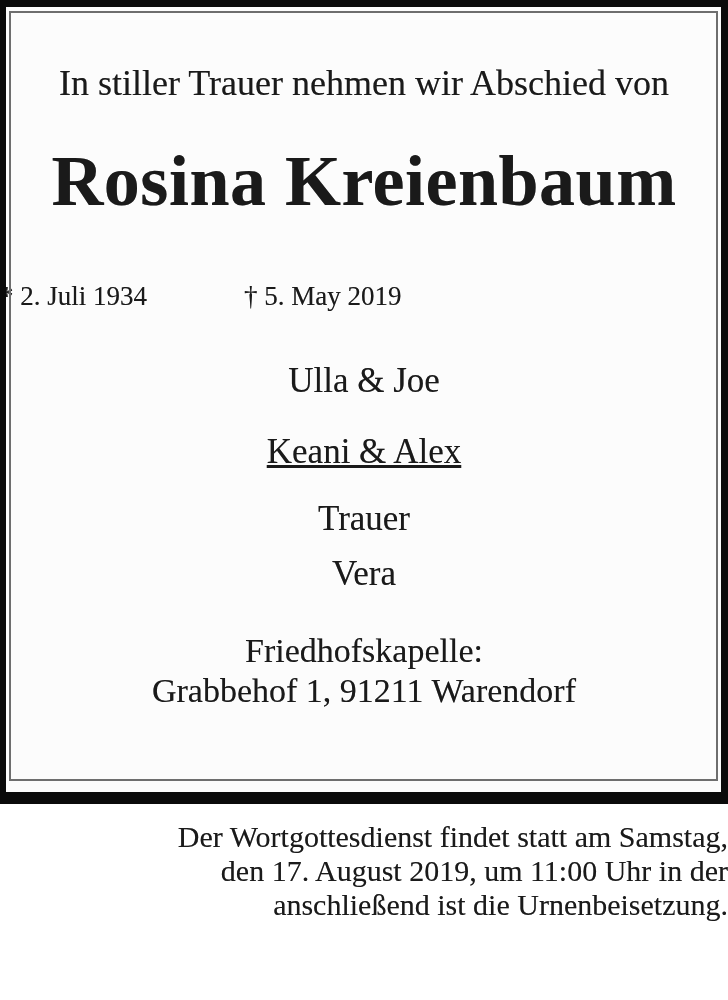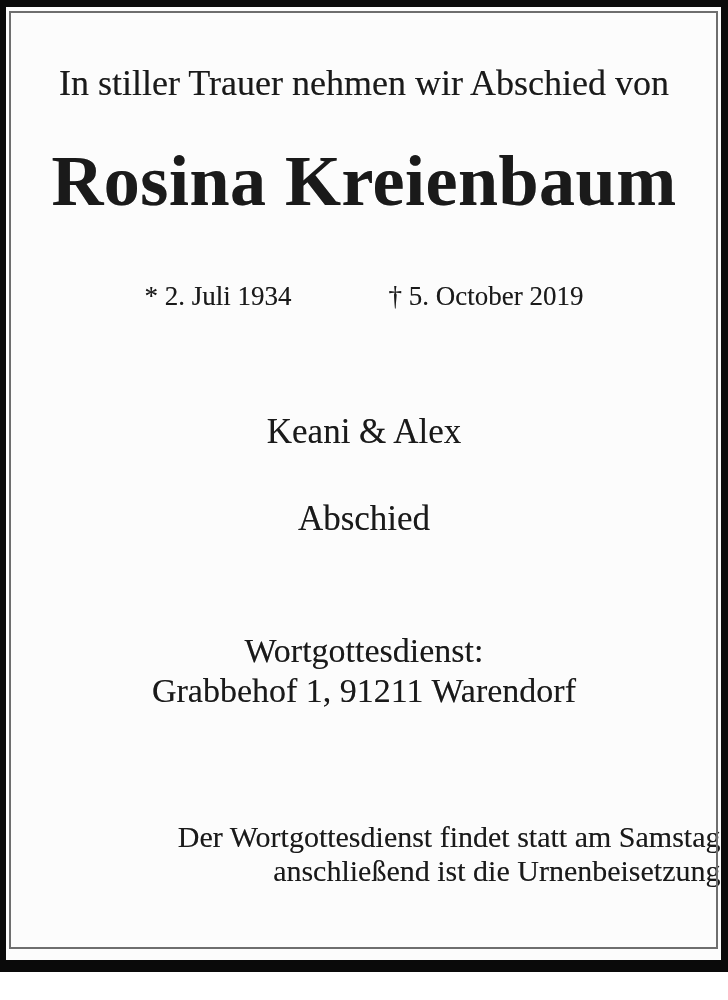--- a/index.html
+++ b/index.html
@@ -11,21 +11,21 @@
   * { margin: 0; padding: 0; box-sizing: border-box; }
   html, body { background: #ffffff; }
   body {
     width: 728px; height: 1000px;
     font-family: "Liberation Serif", "DejaVu Serif", serif;
     color: var(--text-black);
     overflow: hidden;
   }
   .sheet {
     position: relative;
-    width: 728px; height: 972px;
+    width: 728px; height: 804px;
     background: var(--paper-white);
   }
   .frame-outer {
     position: absolute; inset: 0;
     border-style: solid;
     border-color: var(--frame-black);
     border-width: 7px 7px 12px 6px;
     pointer-events: none;
   }
   .frame-inner {
@@ -40,27 +40,27 @@
     line-height: 1;
     color: var(--text-black);
     text-shadow: 0 0 0.6px rgba(20,20,20,0.45);
     white-space: nowrap;
   }
   .intro   { top: 65px;  font-size: 36px; }
   .name    { top: 145px; font-size: 72px; font-weight: bold; letter-spacing: 0.5px; }
   .maiden  { top: 224px; font-size: 38px; }
   .dates   {
     position: absolute; top: 283px; left: 0; right: 0;
-    display: flex; justify-content: center; gap: 97px;
+    display: flex; justify-content: flex-start; gap: 97px;
     font-size: 27px; line-height: 1;
     text-shadow: 0 0 0.6px rgba(20,20,20,0.45);
   }
   .mourner { font-size: 35px; }
   .m0 { top: 363px; }
-  .m1 { top: 414px; }
+  .m1 { top: 434px; text-decoration: underline; }
   .m2 { top: 501px; }
   .m3 { top: 556px; }
   .address {
     position: absolute; top: 631px; left: 0; right: 0;
     text-align: center;
     font-size: 34px; line-height: 40px;
     text-shadow: 0 0 0.6px rgba(20,20,20,0.45);
   }
   .service {
     position: absolute; top: 820px; left: 0; right: 0;
@@ -74,31 +74,34 @@
 
 <div class="sheet">
 
   <div class="txt intro">In stiller Trauer nehmen wir Abschied von</div>
 
   <h1 class="txt name">Rosina Kreienbaum</h1>
 
 
   <div class="dates">
     <span>* 2. Juli 1934</span>
-    <span>† 5. October 2019</span>
+    <span>† 5. May 2019</span>
   </div>
 
+  <div class="txt mourner m0">Ulla &amp; Joe</div>
   <div class="txt mourner m1">Keani &amp; Alex</div>
-  <div class="txt mourner m2">Abschied</div>
+  <div class="txt mourner m2">Trauer</div>
+  <div class="txt mourner m3">Vera</div>
 
   <div class="address">
-    <div>Wortgottesdienst:</div>
+    <div>Friedhofskapelle:</div>
     <div>Grabbehof 1, 91211 Warendorf</div>
   </div>
 
   <div class="service">
     <div>Der Wortgottesdienst findet statt am Samstag,</div>
+    <div>den 17. August 2019, um 11:00 Uhr in der</div>
     <div>anschließend ist die Urnenbeisetzung.</div>
   </div>
 
   <div class="frame-outer"></div>
   <div class="frame-inner"></div>
 </div>
 
 </body></html>

